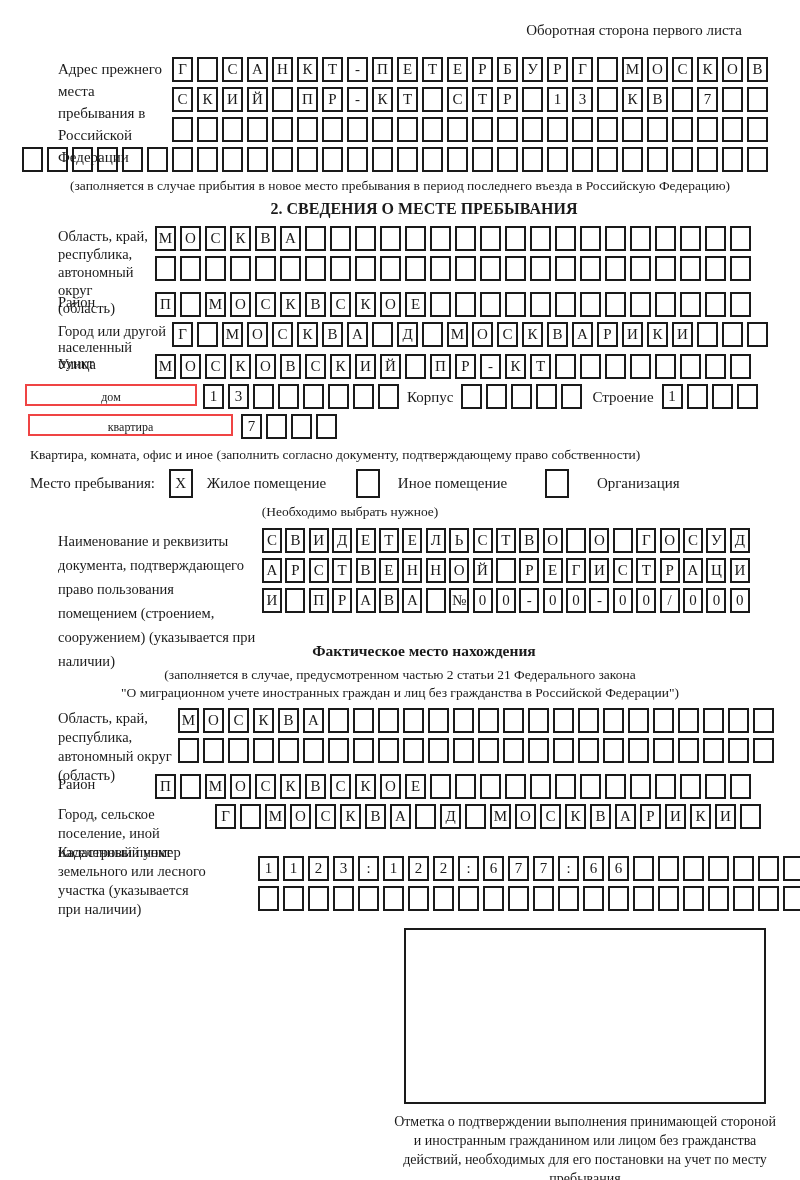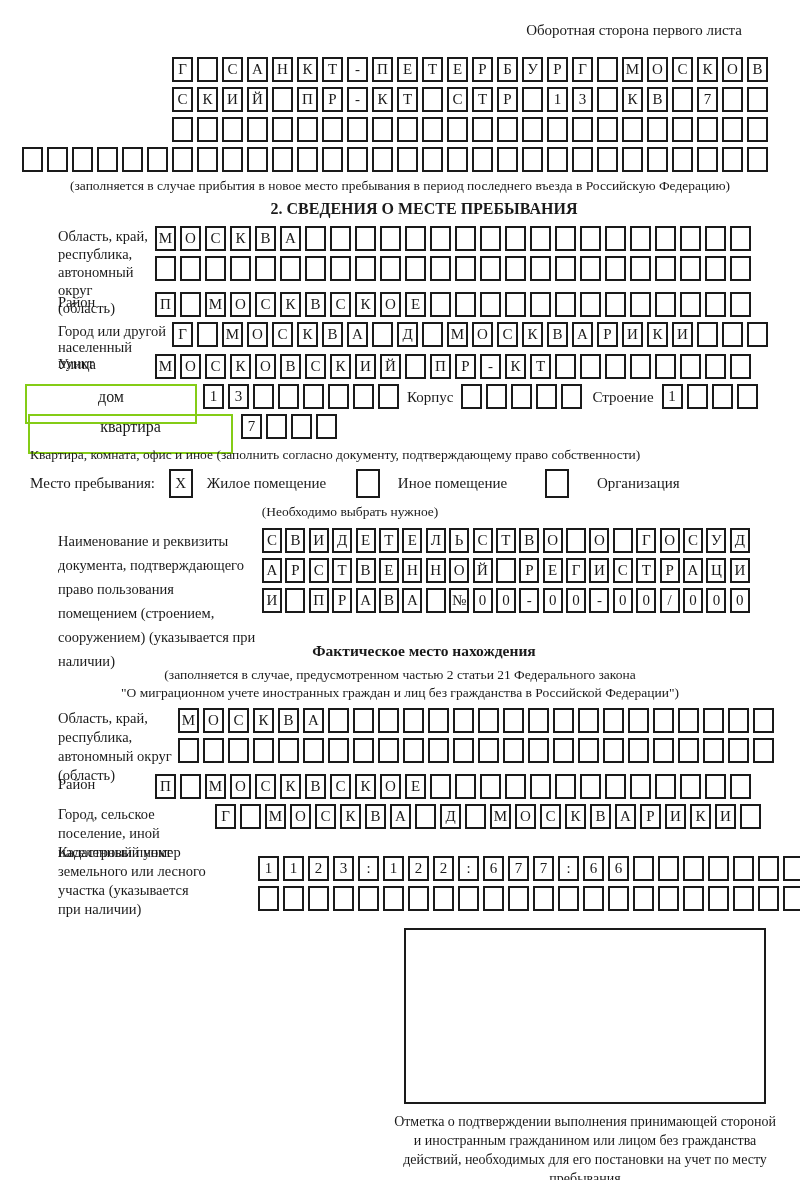--- a/index.html
+++ b/index.html
@@ -25,23 +25,23 @@
     width:21px;height:25px;margin-right:4px;
     border:2px solid #1a1a1a;background:#fff;
     text-align:center;font-size:15px;line-height:21px;
     font-family:"Liberation Serif","DejaVu Serif",serif;
     vertical-align:top;
   }
   .tight .cell{width:20px;margin-right:3.4px;}
   .center-note{font-size:13.5px;text-align:center;line-height:17px;}
   .sec-title{font-size:16px;font-weight:bold;text-align:center;margin:6px 0 8px 0;padding-left:48px;}
   .widebox{
-    display:inline-block;box-sizing:border-box;height:40px;
-    border:2px solid #84cc16;text-align:center;
-    font-size:16px;line-height:22px;vertical-align:top;
+    display:inline-block;box-sizing:border-box;height:22px;
+    border:2px solid #ef4444;text-align:center;
+    font-size:12px;line-height:22px;vertical-align:top;
   }
   .inline-lbl{font-size:15px;line-height:26px;vertical-align:top;display:inline-block;}
   .side-note{font-size:13.5px;margin:2px 0 6px 30px;line-height:17px;}
   .chk{
     display:inline-block;box-sizing:border-box;
     width:24px;height:29px;border:2px solid #1a1a1a;
     text-align:center;font-size:15px;line-height:25px;
     vertical-align:middle;background:#fff;
   }
   .stay-line{margin:6px 0 2px 30px;font-size:15px;height:32px;}
@@ -55,20 +55,21 @@
   .fact-note{font-size:13.5px;text-align:center;line-height:18px;}
 </style>
 </head>
 <body>
 
 <div class="page">
 
   <div class="header-note">Оборотная сторона первого листа</div>
 
   <div class="fline" style="margin-top:18px;min-height:90px;">
+    <div class="lbl" style="width:112px;line-height:22px;font-size:15px;">Адрес прежнего места пребывания в Российской Федерации</div>
     <div class="boxes" style="margin-left:172px;">
       <div class="brow"><span class="cell">Г</span><span class="cell"></span><span class="cell">С</span><span class="cell">А</span><span class="cell">Н</span><span class="cell">К</span><span class="cell">Т</span><span class="cell">-</span><span class="cell">П</span><span class="cell">Е</span><span class="cell">Т</span><span class="cell">Е</span><span class="cell">Р</span><span class="cell">Б</span><span class="cell">У</span><span class="cell">Р</span><span class="cell">Г</span><span class="cell"></span><span class="cell">М</span><span class="cell">О</span><span class="cell">С</span><span class="cell">К</span><span class="cell">О</span><span class="cell">В</span></div>
       <div class="brow"><span class="cell">С</span><span class="cell">К</span><span class="cell">И</span><span class="cell">Й</span><span class="cell"></span><span class="cell">П</span><span class="cell">Р</span><span class="cell">-</span><span class="cell">К</span><span class="cell">Т</span><span class="cell"></span><span class="cell">С</span><span class="cell">Т</span><span class="cell">Р</span><span class="cell"></span><span class="cell">1</span><span class="cell">3</span><span class="cell"></span><span class="cell">К</span><span class="cell">В</span><span class="cell"></span><span class="cell">7</span><span class="cell"></span><span class="cell"></span></div>
       <div class="brow"><span class="cell"></span><span class="cell"></span><span class="cell"></span><span class="cell"></span><span class="cell"></span><span class="cell"></span><span class="cell"></span><span class="cell"></span><span class="cell"></span><span class="cell"></span><span class="cell"></span><span class="cell"></span><span class="cell"></span><span class="cell"></span><span class="cell"></span><span class="cell"></span><span class="cell"></span><span class="cell"></span><span class="cell"></span><span class="cell"></span><span class="cell"></span><span class="cell"></span><span class="cell"></span><span class="cell"></span></div>
     </div>
   </div>
   <div class="brow" style="margin-left:22px;"><span class="cell"></span><span class="cell"></span><span class="cell"></span><span class="cell"></span><span class="cell"></span><span class="cell"></span><span class="cell"></span><span class="cell"></span><span class="cell"></span><span class="cell"></span><span class="cell"></span><span class="cell"></span><span class="cell"></span><span class="cell"></span><span class="cell"></span><span class="cell"></span><span class="cell"></span><span class="cell"></span><span class="cell"></span><span class="cell"></span><span class="cell"></span><span class="cell"></span><span class="cell"></span><span class="cell"></span><span class="cell"></span><span class="cell"></span><span class="cell"></span><span class="cell"></span><span class="cell"></span><span class="cell"></span></div>
 
   <div class="center-note">(заполняется в случае прибытия в новое место пребывания в период последнего въезда в Российскую Федерацию)</div>
 

